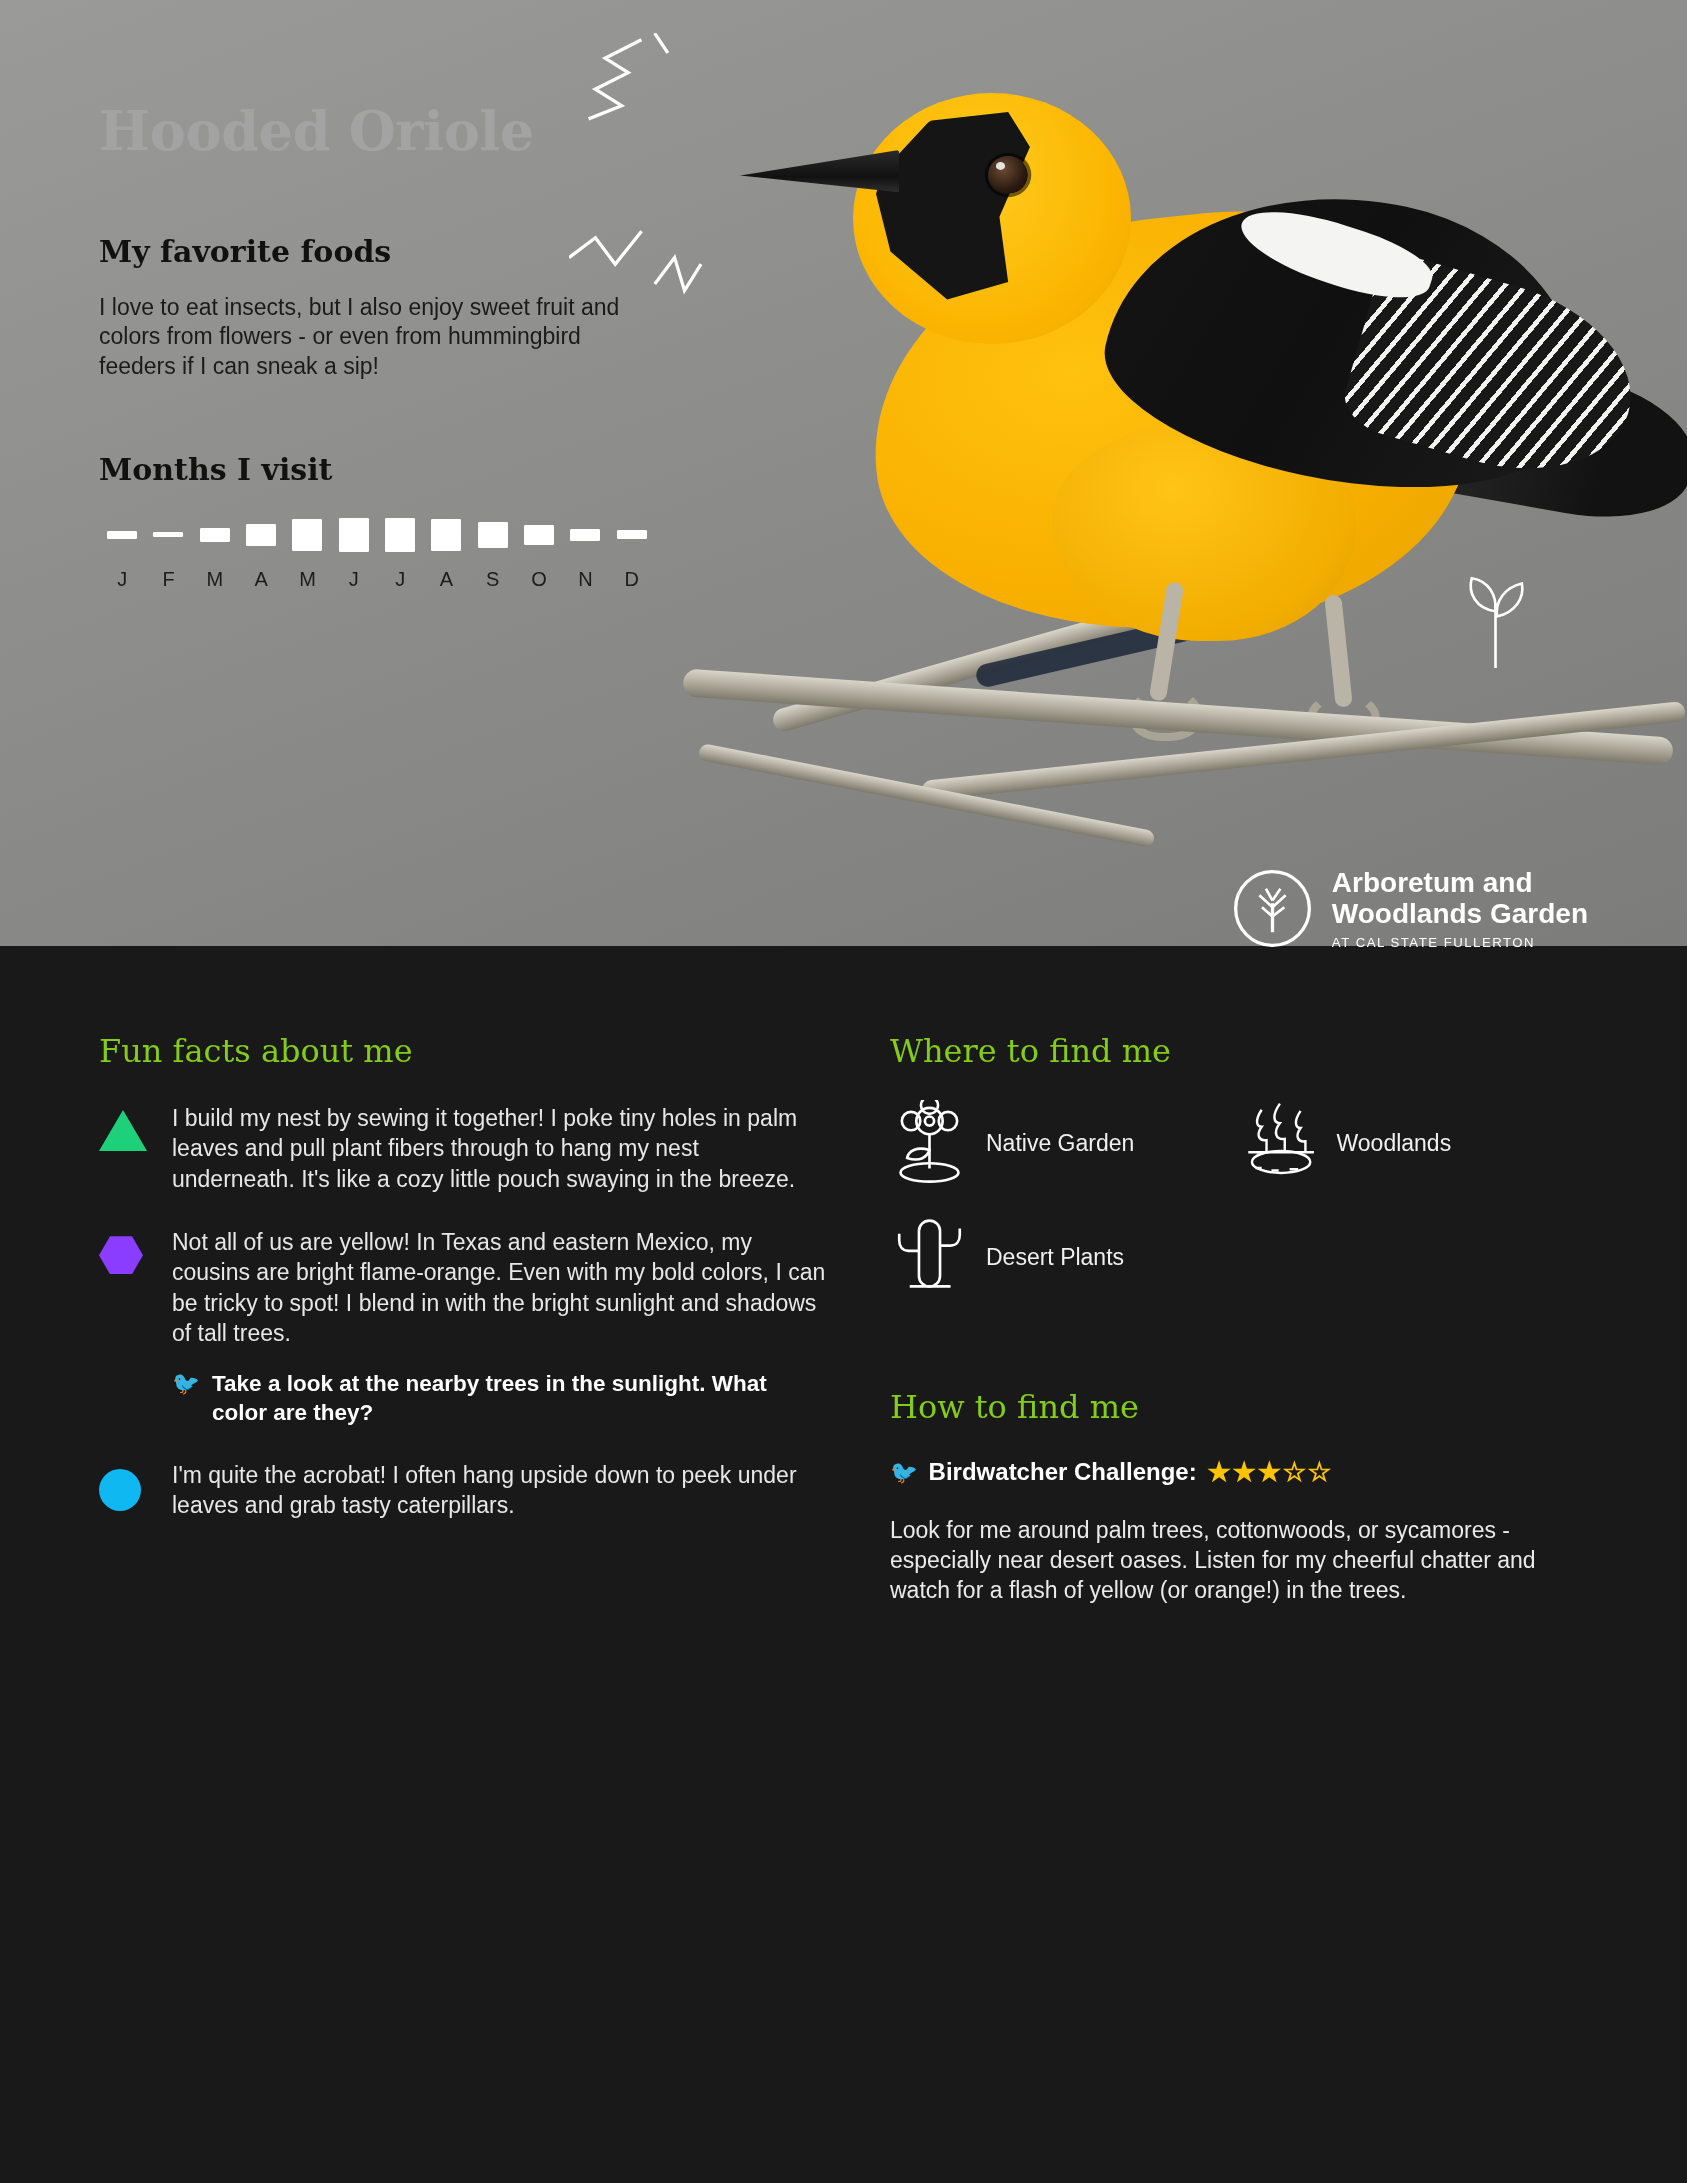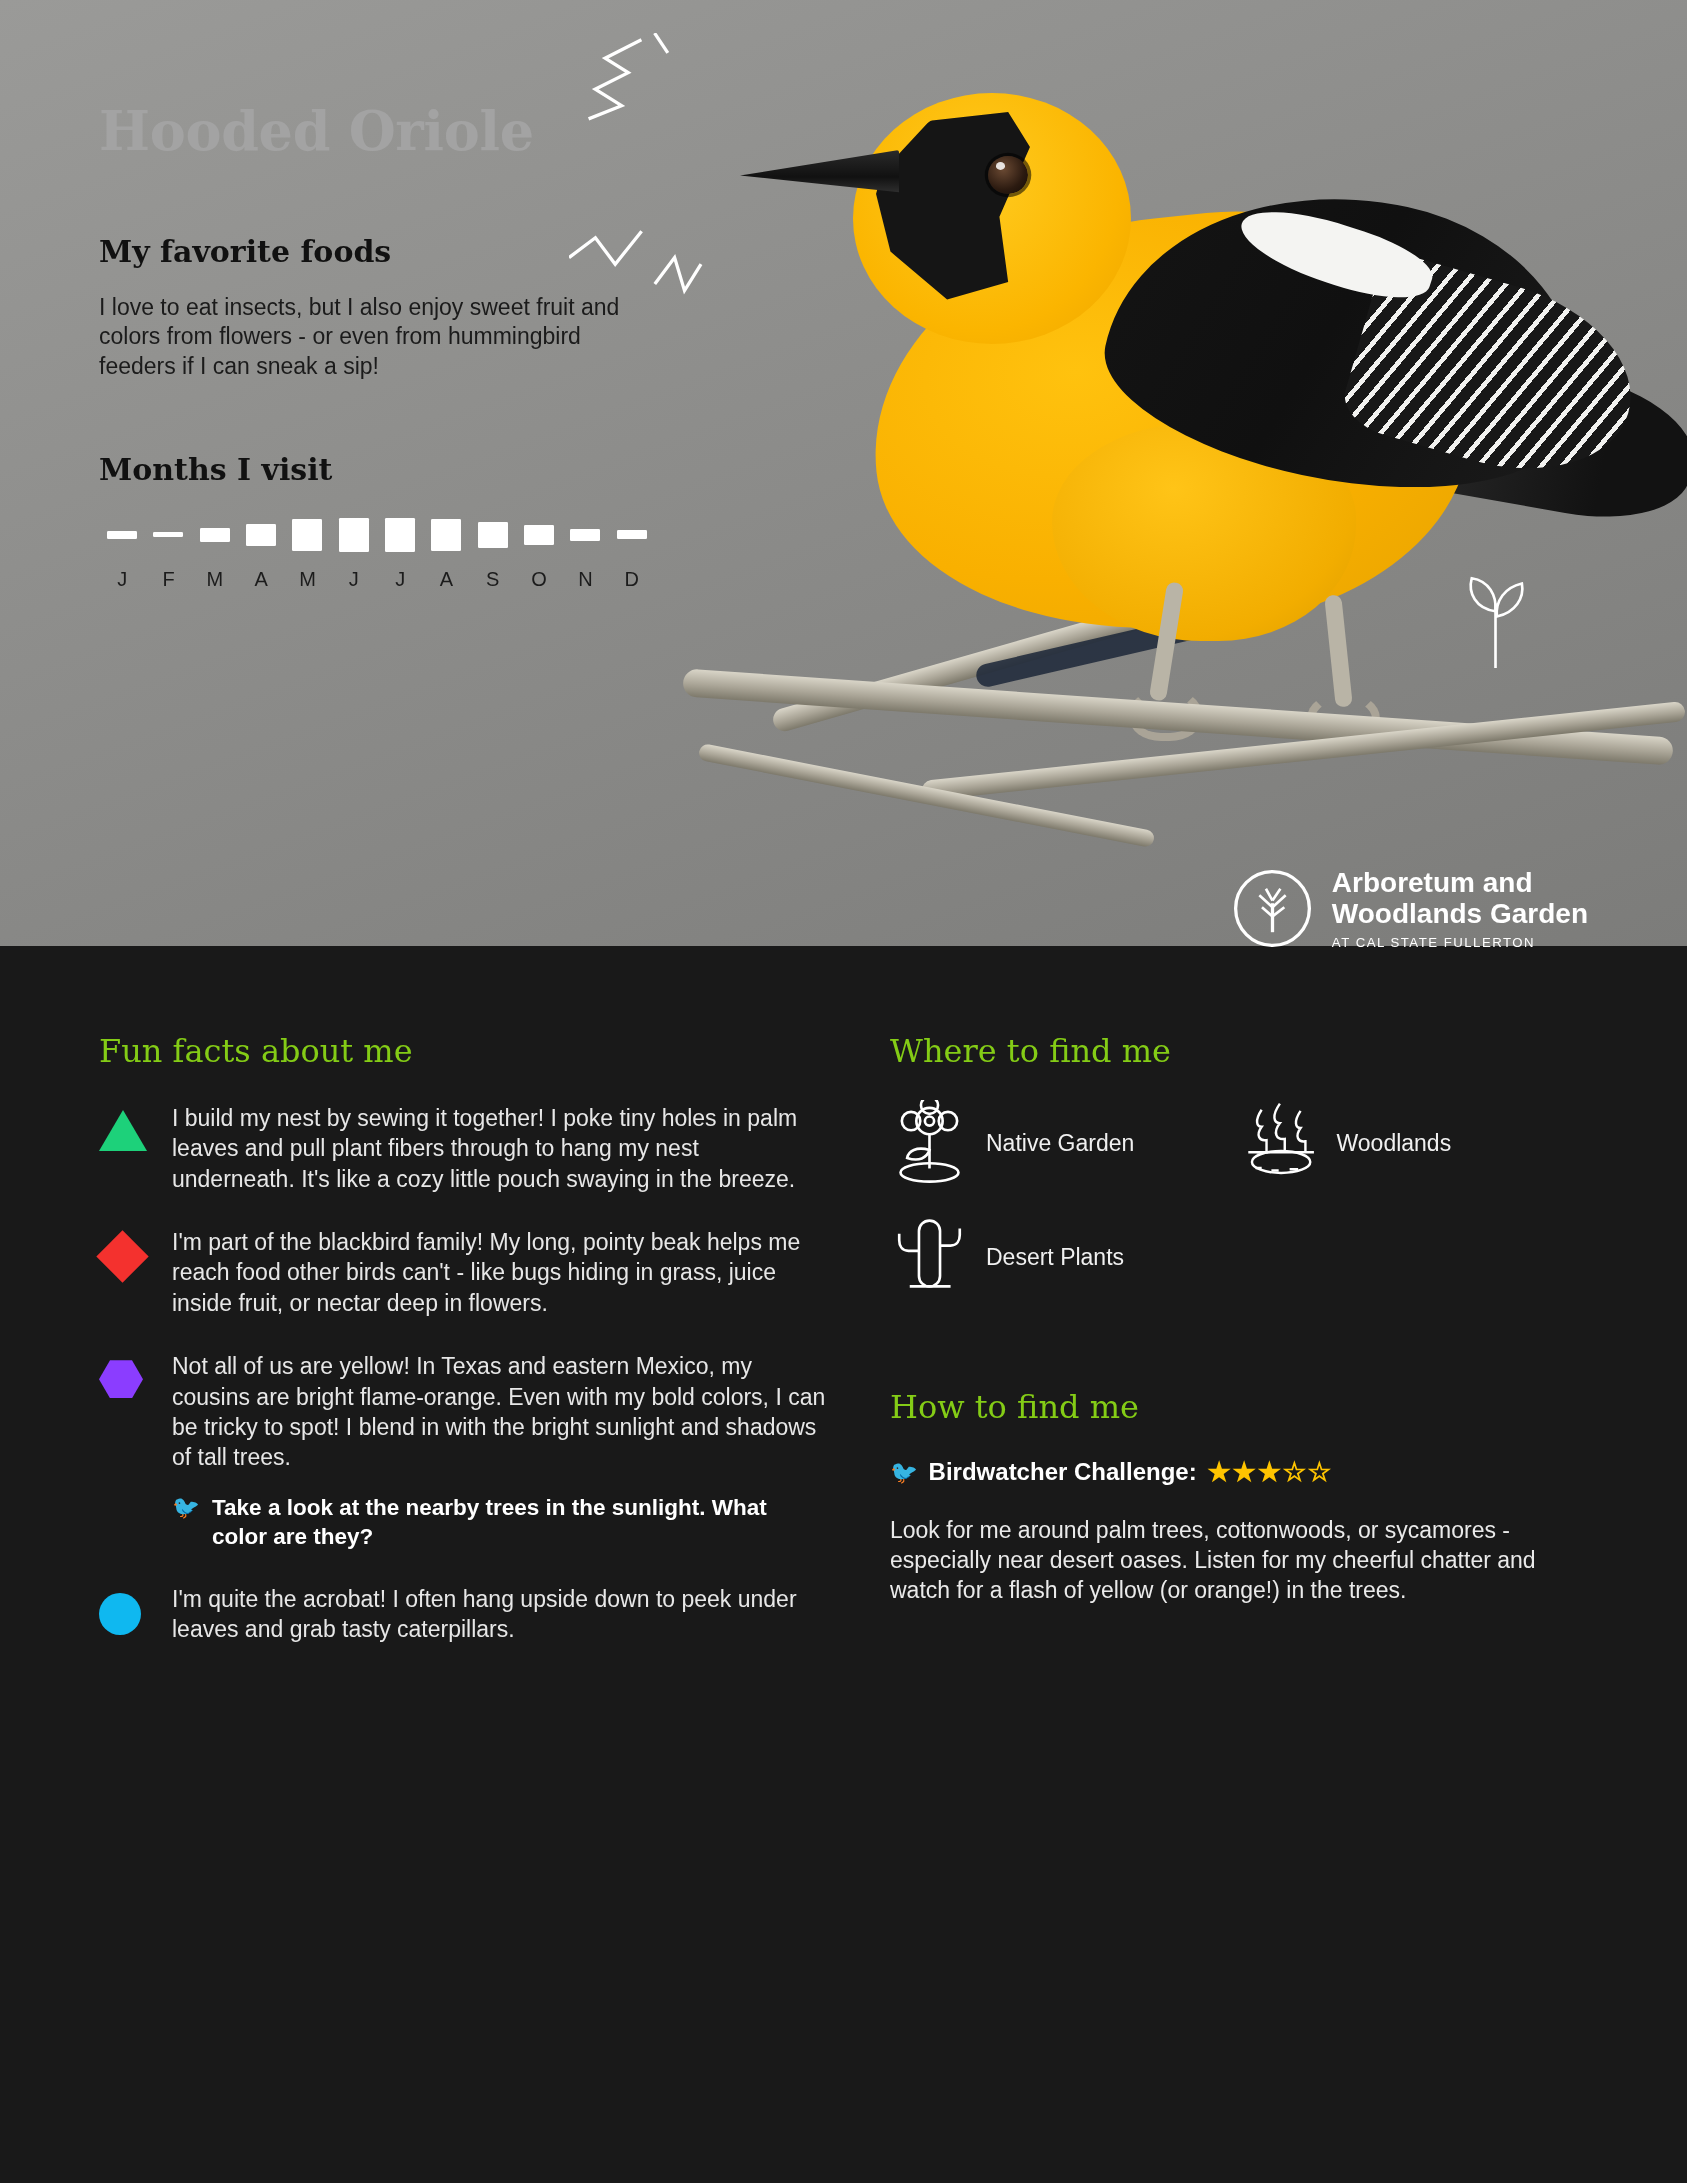--- a/index.html
+++ b/index.html
@@ -379,28 +379,20 @@
           <div class="fact">
             <div class="fact-ico">
               <div class="shape-tri" style="border-bottom-color: rgb(29, 209, 122);"></div>
             </div>
             <div>
               <div class="fact-text">I build my nest by sewing it together! I poke tiny holes in palm leaves and pull plant fibers through to hang my nest underneath. It's like a cozy little pouch swaying in the breeze.</div>
             </div>
           </div>
           <div class="fact">
             <div class="fact-ico">
-              <div class="shape-dia" style="background: rgb(244, 49, 46);"></div>
-            </div>
-            <div>
-              <div class="fact-text">I'm part of the blackbird family! My long, pointy beak helps me reach food other birds can't - like bugs hiding in grass, juice inside fruit, or nectar deep in flowers.</div>
-            </div>
-          </div>
-          <div class="fact">
-            <div class="fact-ico">
               <div class="shape-hex" style="background: rgb(139, 61, 255);"></div>
             </div>
             <div>
               <div class="fact-text">Not all of us are yellow! In Texas and eastern Mexico, my cousins are bright flame-orange. Even with my bold colors, I can be tricky to spot! I blend in with the bright sunlight and shadows of tall trees.</div>
               <div class="tip">
                 <span class="bird-glyph">🐦</span>
                 <span>Take a look at the nearby trees in the sunlight. What color are they?</span>
               </div>
             </div>
           </div>

